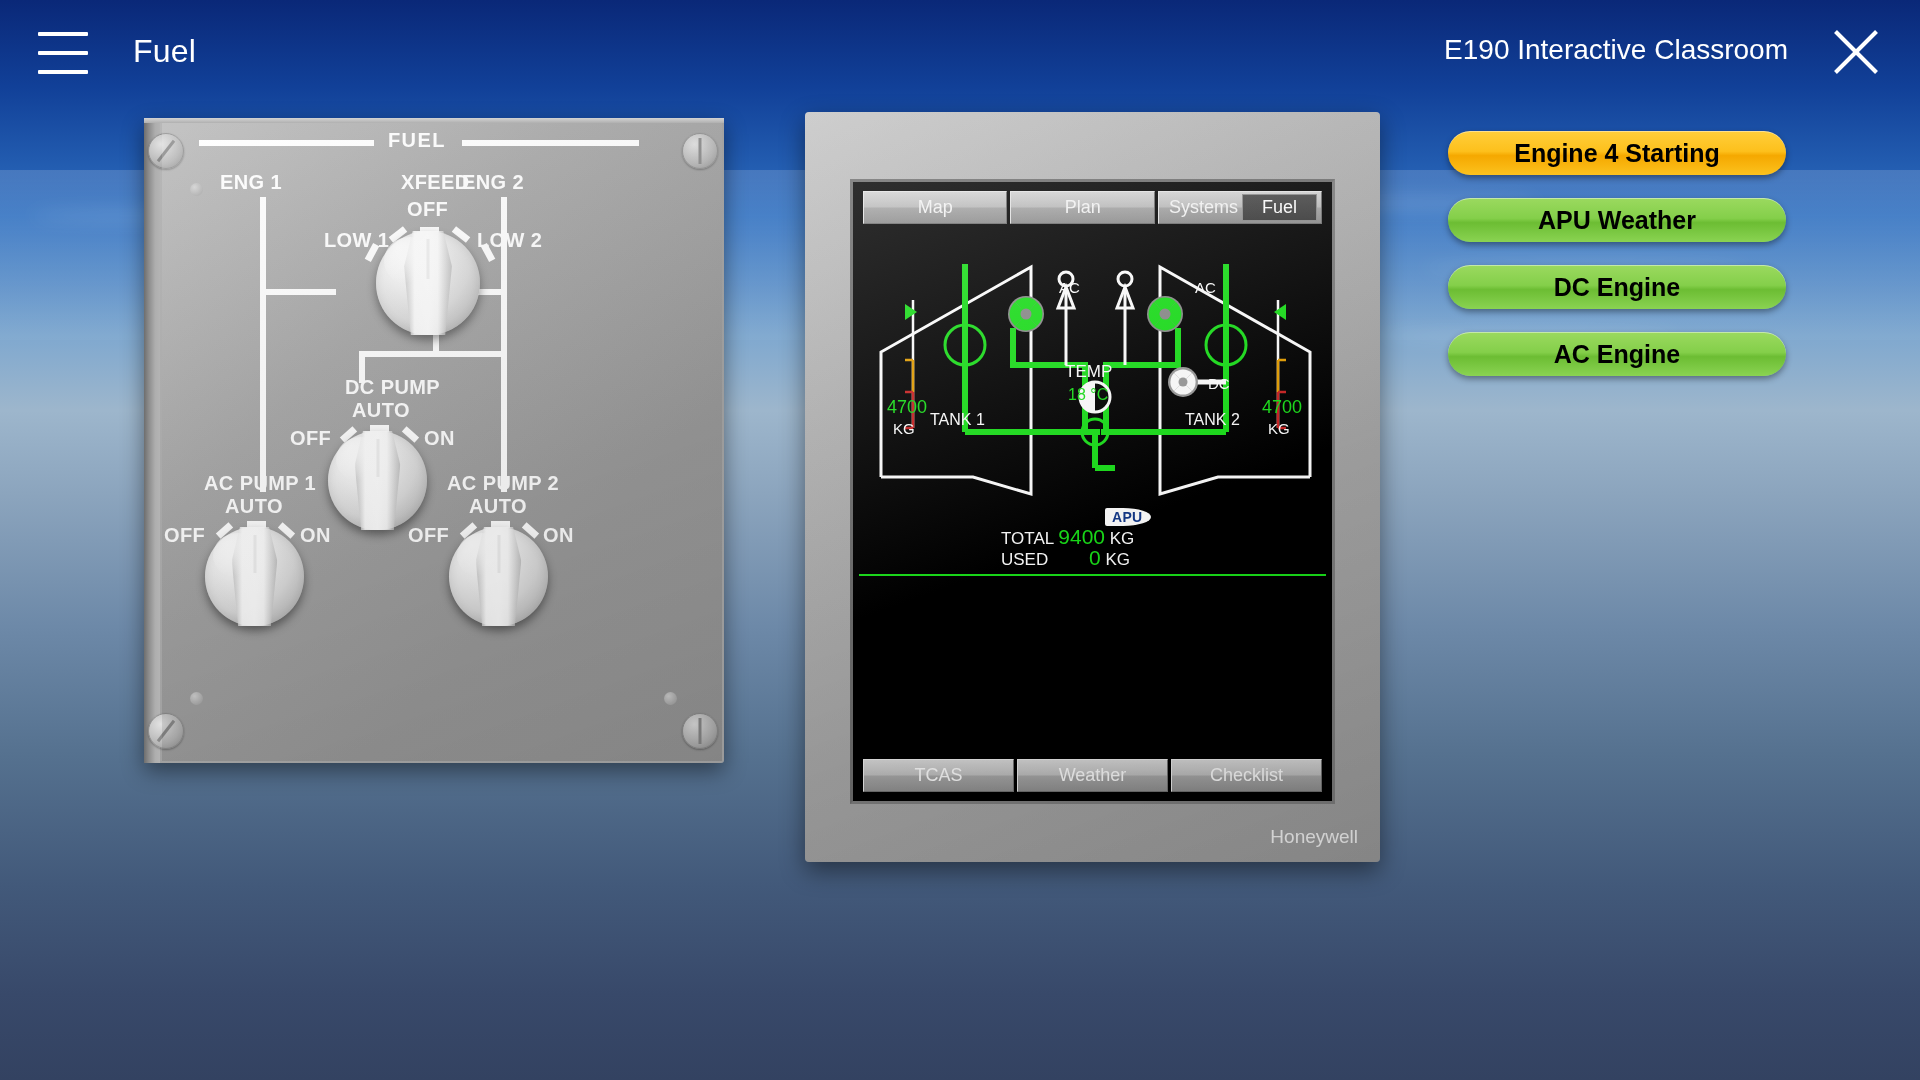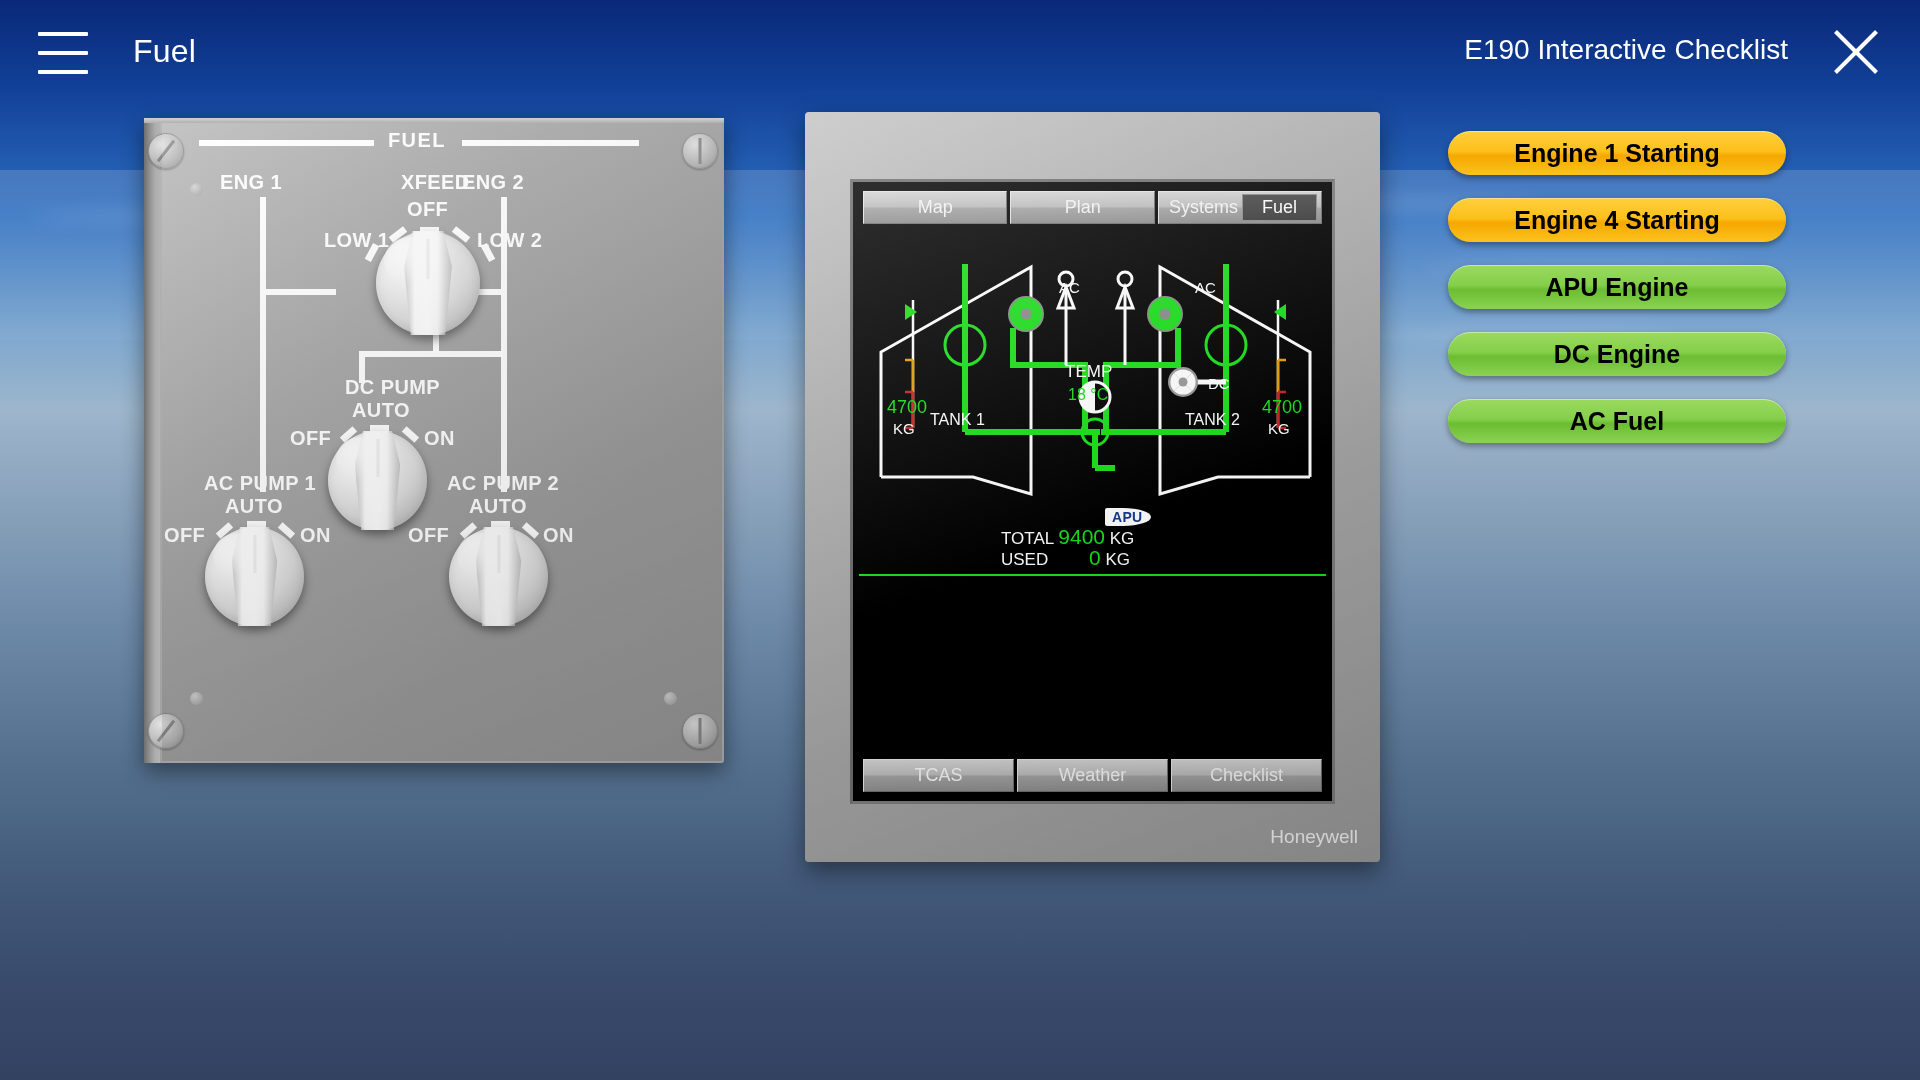--- a/index.html
+++ b/index.html
@@ -238,38 +238,35 @@
 <div class="cloud-streak" style="left:1420px;top:262px;width:330px;height:11px;"></div>
 <div class="cloud-streak" style="left:1380px;top:330px;width:300px;height:12px;"></div>
 <div class="cloud-streak" style="left:30px;top:210px;width:200px;height:12px;"></div>
 
 <div class="hamburger">
   <span></span>
   <span></span>
   <span></span>
 </div>
 <div class="page-title">Fuel</div>
-<div class="app-title">E190 Interactive Checklist</div>
+<div class="app-title">E190 Interactive Classroom</div>
 <div class="close-btn"></div>
 
 <div class="status-stack">
   <div class="status-btn amber">
-      <span>Engine 1 Starting</span>
-    </div>
-  <div class="status-btn amber">
       <span>Engine 4 Starting</span>
     </div>
   <div class="status-btn green">
-      <span>APU Engine</span>
+      <span>APU Weather</span>
     </div>
   <div class="status-btn green">
       <span>DC Engine</span>
     </div>
   <div class="status-btn green">
-      <span>AC Fuel</span>
+      <span>AC Engine</span>
     </div>
 </div>
 
 <div class="fuel-panel">
   <div class="edge-l"></div>
   <div class="edge-t"></div>
 
   <div class="screw" style="left:4px;  top:15px;"></div>
   <div class="screw vert" style="right:6px; top:15px;"></div>
   <div class="screw" style="left:4px;  bottom:14px;"></div>

